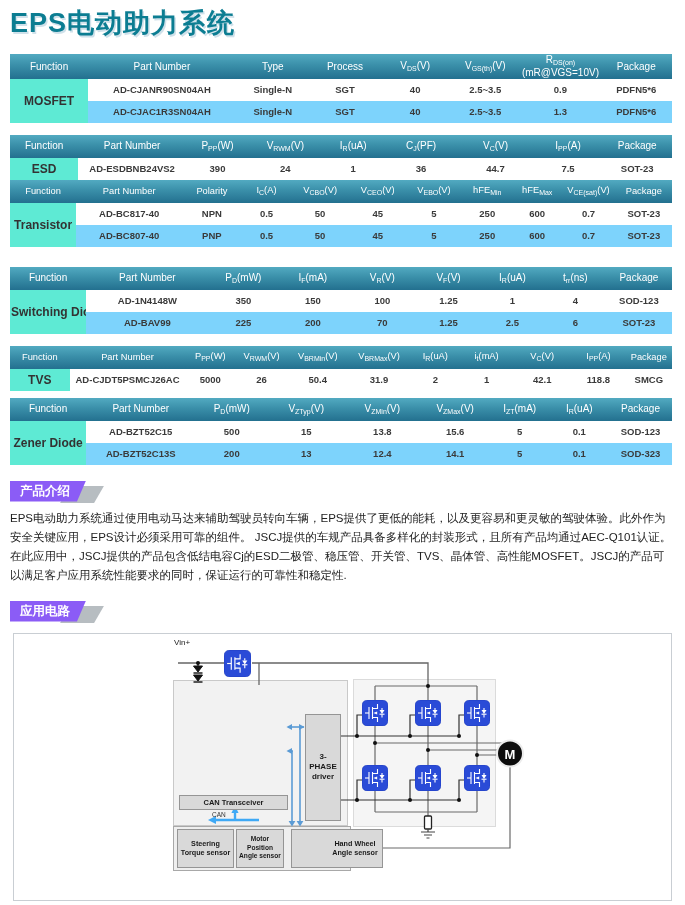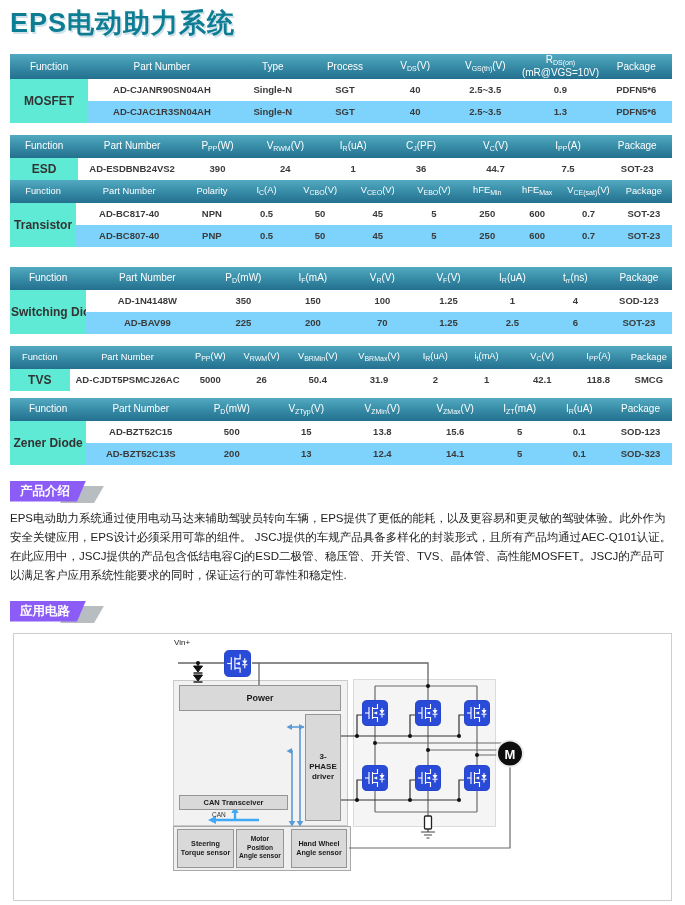--- a/index.html
+++ b/index.html
@@ -494,38 +494,37 @@
     </g>
 
     <g>
       <circle cx="496" cy="119.5" r="13" fill="#0D0D0D" stroke="#ECECEC" stroke-width="2"></circle>
       <text x="496" y="124.5" text-anchor="middle" font-family="Liberation Sans, sans-serif" font-size="13" font-weight="bold" fill="#ffffff">M</text>
     </g>
   </svg>
 
   <div class="lbl-vin" style="left:160px;top:4px;">Vin+</div>
 
-  <div class="dbox" style="left:165px;top:51px;width:160px;height:24px;font-size:9px;">Power</div>
 
 
   <div class="dbox" style="left:165px;top:161px;width:107px;height:13px;font-size:7.5px;">CAN Transceiver</div>
 
   <div class="lbl-can" style="left:198px;top:177px;">CAN</div>
 
   <div class="dbox pre" style="left:291px;top:80px;width:34px;height:105px;font-size:8px;line-height:10px;">3-
 PHASE
 driver</div>
 
   <div class="dbox pre" style="left:163px;top:195px;width:55px;height:37px;font-size:7.2px;line-height:9px;">Steering
 Torque sensor</div>
 
   <div class="dbox pre" style="left:222px;top:195px;width:46px;height:37px;font-size:6.6px;line-height:8.5px;">Motor Position
 Angle sensor</div>
 
-  <div class="dbox pre" style="left:277px;top:195px;width:54px;height:37px;font-size:7.2px;line-height:9px;">Hand Wheel
+  <div class="dbox pre" style="left:277px;top:195px;width:54px;height:37px;font-size:7.2px;line-height:9px;padding-left:36px;">Hand Wheel
 Angle sensor</div>
 </div>
 
 
 <div class="footer-bar"></div>
 
 
 
 
 </body></html>

